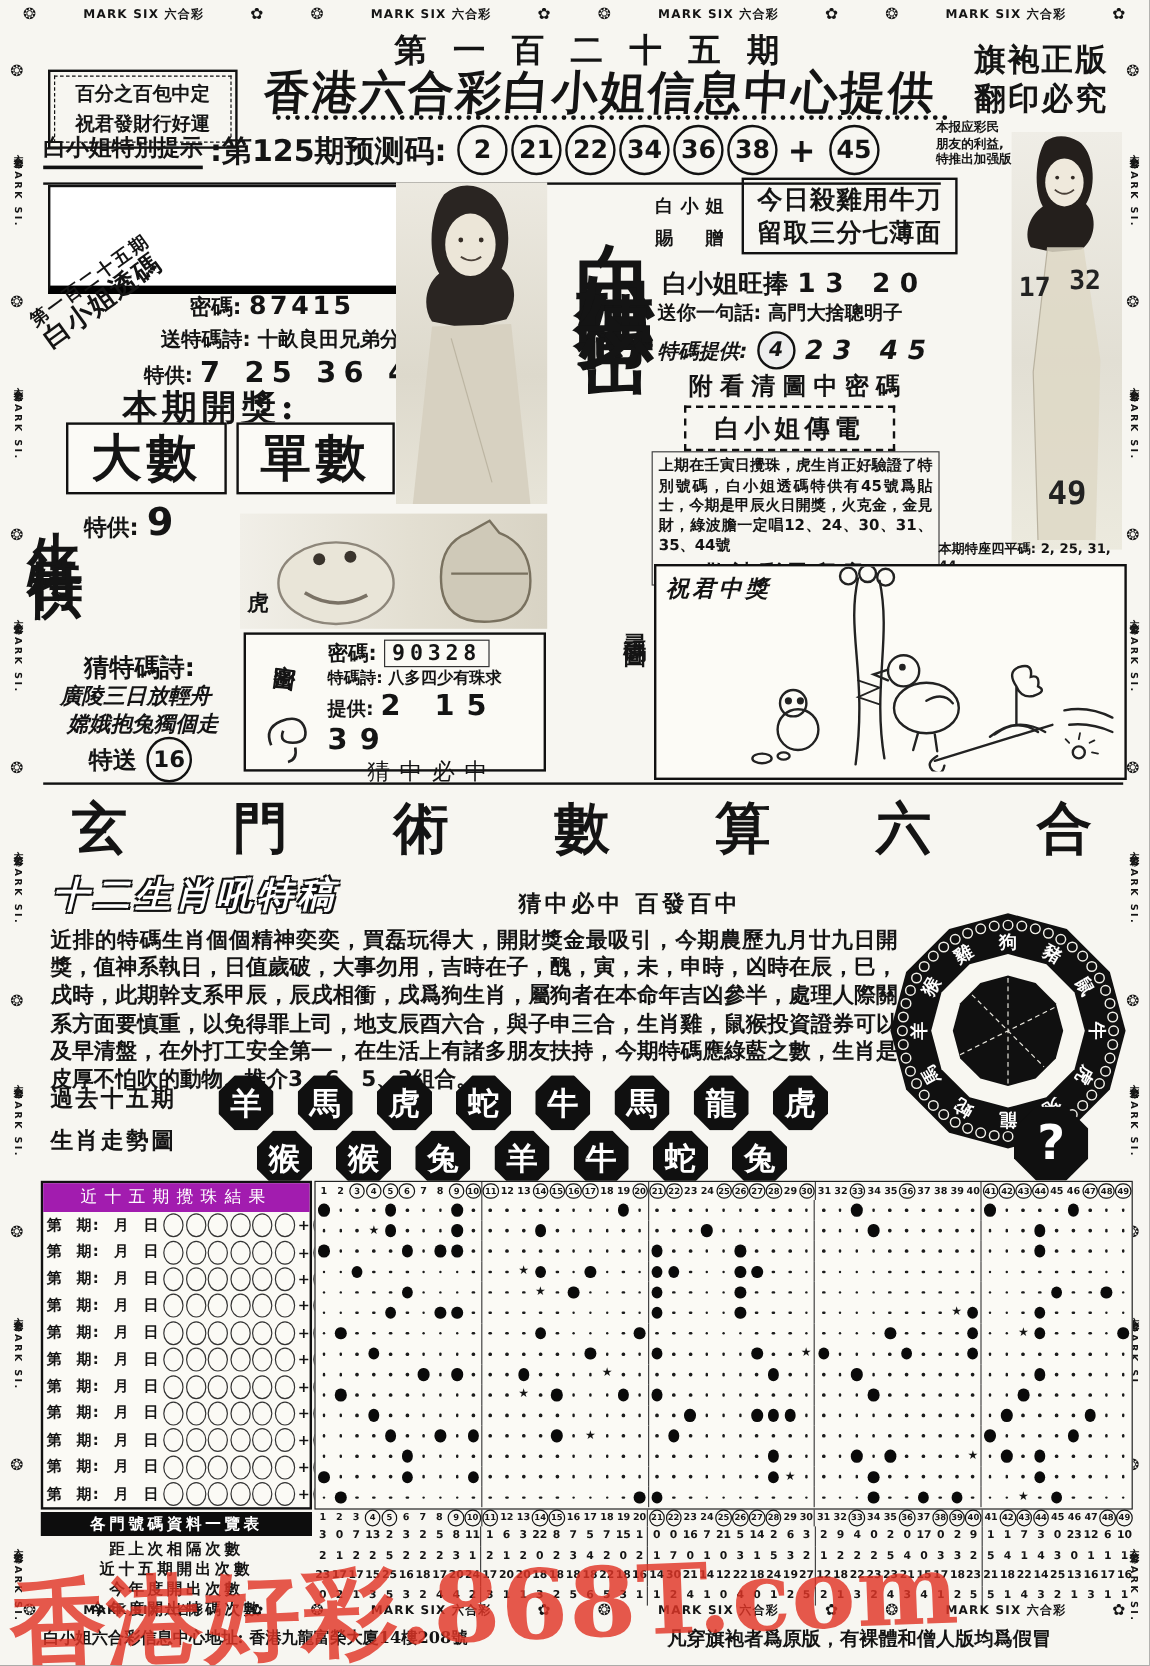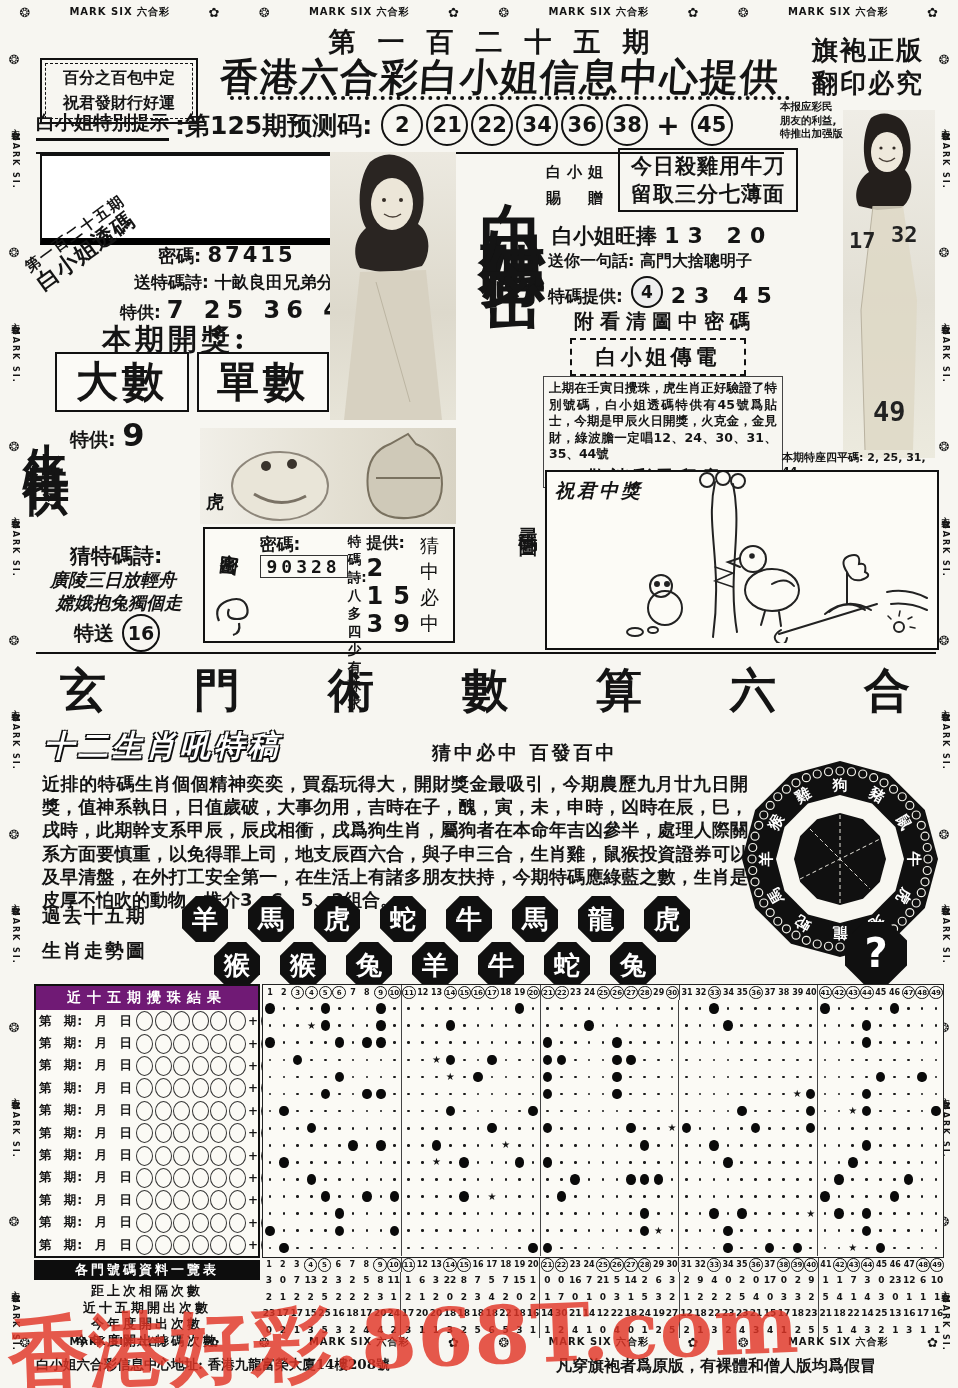--- a/index.html
+++ b/index.html
@@ -66,39 +66,39 @@
             align-items:center;justify-content:center;font-size:19px;font-weight:bold;}
 
   
   .photo-mid{left:330px;top:152px;width:126px;height:268px;background:linear-gradient(180deg,#ece9e0,#ddd9cc 60%,#e7e4d8);overflow:hidden;}
   .photo-props{left:200px;top:428px;width:256px;height:96px;background:linear-gradient(90deg,#f1efe8,#e3dfd2 55%,#d8d3c4);}
   .props-tiger{position:absolute;left:6px;bottom:10px;font-size:18px;font-weight:bold;}
   .mi-box{left:203px;top:527px;width:252px;height:116px;border:2.5px solid #111;background:#fbfaf5;
           display:flex;padding:4px 6px;box-sizing:border-box;}
   .mi-left{width:58px;display:flex;flex-direction:column;align-items:center;justify-content:space-between;padding-top:6px;}
   .mi-label{font-size:19px;font-weight:900;letter-spacing:4px;writing-mode:vertical-rl;transform:rotate(8deg);}
-  .mi-right{flex:1;display:flex;flex-direction:row;justify-content:space-between;padding-left:4px;}
+  .mi-right{flex:1;display:flex;flex-direction:column;justify-content:space-between;padding-left:4px;}
   .mi-pass{font-size:17px;font-weight:900;}
   .mi-pass .boxed{border:1.5px solid #333;padding:0 6px;font-size:18px;letter-spacing:4px;font-family:"DejaVu Sans Mono",monospace;}
   .mi-poem{font-size:13.5px;font-weight:bold;}
   .mi-supply{font-size:16px;font-weight:bold;}
   .mi-supply .num{font-size:24px;letter-spacing:10px;}
   .mi-slogan{text-align:center;font-size:19px;font-weight:400;letter-spacing:8px;}
   .v-midtitle{left:450px;top:150px;width:96px;height:486px;writing-mode:vertical-rl;
               font-size:66px;font-weight:900;line-height:1;letter-spacing:14px;font-family:"DejaVu Serif",serif;}
   .v-xunmatu{left:516px;top:512px;writing-mode:vertical-rl;font-size:19px;font-weight:900;letter-spacing:6px;}
 
   
   .r-gift{left:546px;top:160px;width:66px;font-size:15px;font-weight:bold;line-height:1.7;letter-spacing:6px;text-align:justify;}
   .r-headline{left:618px;top:148px;width:176px;height:60px;border:2.5px solid #111;display:flex;flex-direction:column;
               justify-content:center;text-align:center;font-size:21px;font-weight:900;line-height:1.35;letter-spacing:1px;}
   .r-wang{left:552px;top:222px;font-size:21px;font-weight:bold;}
   .r-wang .num{font-size:22px;letter-spacing:8px;margin-top:40px;}
   .r-say{left:548px;top:251px;font-size:16px;font-weight:bold;}
-  .r-te{left:548px;top:276px;font-size:17px;font-weight:bold;display:flex;align-items:flex-end;gap:8px;}
+  .r-te{left:548px;top:276px;font-size:17px;font-weight:bold;display:flex;align-items:center;gap:8px;font-style:italic;}
   .r-te .ball-sm{display:inline-flex;width:28px;height:28px;border:2px solid #111;border-radius:50%;align-items:center;justify-content:center;font-size:17px;background:#eee;}
   .r-te .num{font-size:22px;letter-spacing:8px;}
   .r-see{left:574px;top:308px;font-size:20px;font-weight:900;letter-spacing:6px;}
   .r-dashbox{left:570px;top:338px;width:172px;height:34px;border:2.5px dashed #111;display:flex;align-items:center;justify-content:center;
              font-size:21px;font-weight:900;letter-spacing:4px;}
   .r-msgbox{left:543px;top:376px;width:240px;height:112px;border:1.5px solid #444;padding:3px 5px;box-sizing:border-box;}
   .r-msg{font-size:12.5px;font-weight:bold;line-height:1.32;text-align:justify;}
   .r-attn{text-align:center;font-size:18px;font-weight:900;letter-spacing:5px;margin-top:2px;}
   .r-flat{left:782px;top:450px;width:156px;font-size:11px;font-weight:bold;}
   .cartoon{left:545px;top:470px;width:390px;height:176px;border:2.5px solid #111;background:#fcfbf6;}
@@ -117,22 +117,22 @@
   .badge-row{display:flex;gap:20px;}
   .badge-row1{left:182px;top:896px;}
   .badge-row2{left:214px;top:942px;}
   .badge{width:46px;height:46px;background:#101010;color:#fff;display:flex;align-items:center;justify-content:center;
          font-size:26px;font-weight:900;
          clip-path:polygon(30% 0,70% 0,100% 30%,100% 70%,70% 100%,30% 100%,0 70%,0 30%);}
   .badge-q{left:845px;top:922px;width:62px;height:62px;font-size:40px;}
 
   
   .rtable{left:34px;top:984px;width:226px;height:274px;border:2px solid #111;box-sizing:border-box;background:#fbfaf5;}
-  .rt-head{height:24px;background:#701a75;color:#fff;display:flex;align-items:center;justify-content:center;
-           font-size:14px;font-weight:bold;letter-spacing:6px;}
+  .rt-head{height:24px;background:#a21caf;color:#fff;display:flex;align-items:center;justify-content:center;
+           font-size:14px;font-weight:normal;letter-spacing:6px;}
   .rt-row{height:22.4px;display:flex;align-items:center;padding:0 3px;font-size:12.5px;font-weight:bold;white-space:nowrap;}
   .rt-t{letter-spacing:1px;margin-right:3px;word-spacing:6px;}
   .rt-circles{display:flex;align-items:center;gap:1.5px;}
   .rt-c{width:15px;height:18px;border:1.5px solid #333;border-radius:50%;}
   .rt-plus{font-size:12px;font-weight:bold;margin:0 1px;}
 
   .grid{left:262px;top:984px;width:682px;height:274px;border:1.5px solid #222;box-sizing:border-box;background:#fbfaf5;}
   .grow,.ghead,.srow{display:grid;grid-template-columns:repeat(49,1fr);}
   .ghead{height:15px;align-items:center;}
   .gcell{display:flex;align-items:center;justify-content:center;font-size:8px;font-weight:bold;height:100%;}

